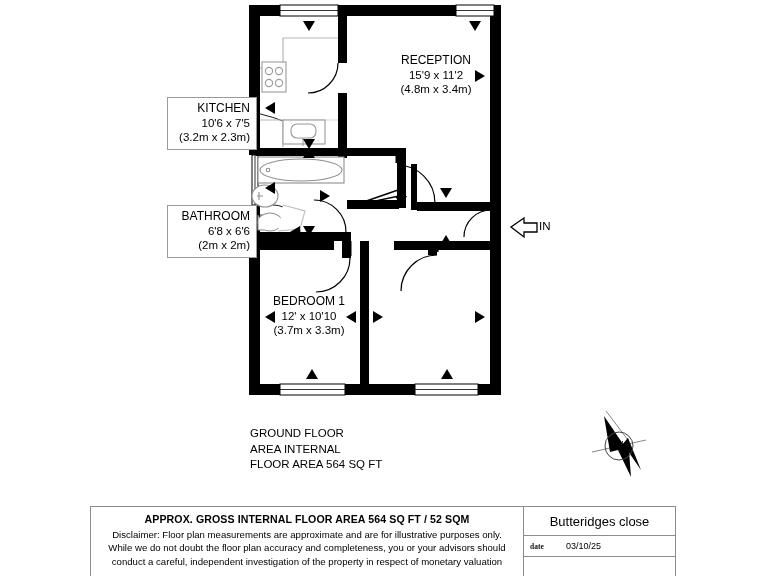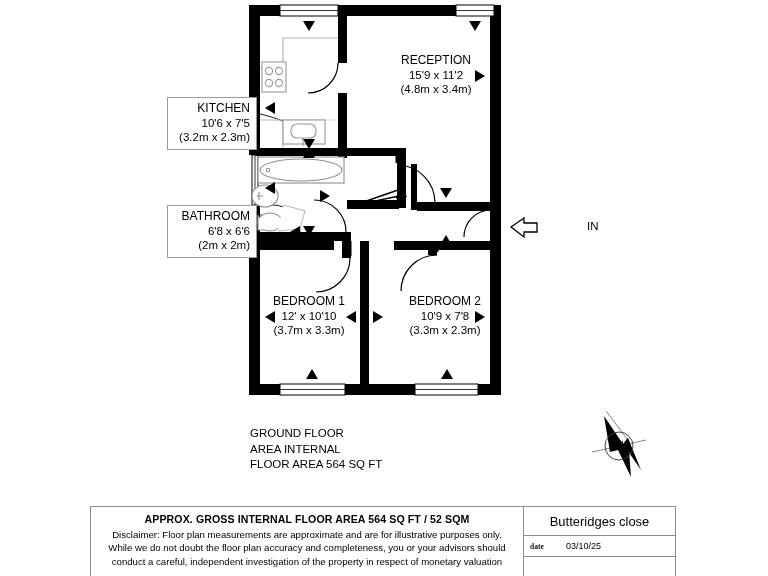--- a/index.html
+++ b/index.html
@@ -376,27 +376,22 @@
     <div>15'9 x 11'2</div>
     <div>(4.8m x 3.4m)</div>
   </div>
 
   <div class="roomlabel" style="left:261px; top:294px; width:96px;">
     <div class="rname">BEDROOM 1</div>
     <div>12' x 10'10</div>
     <div>(3.7m x 3.3m)</div>
   </div>
 
-  <div class="roomlabel" style="left:396px; top:294px; width:98px;">
-    <div class="rname">BEDROOM 2</div>
-    <div>10'9 x 7'8</div>
-    <div>(3.3m x 2.3m)</div>
-  </div>
-
-  <div class="in-text" style="left:539px; top:220px;margin-left:48px;">IN</div>
+
+  <div class="in-text" style="left:539px; top:220px;">IN</div>
 
   <div id="compass-n" style="left:615px; top:439px;">N</div>
 
   <div id="summary-block">
     <div>GROUND FLOOR</div>
     <div>AREA INTERNAL</div>
     <div>FLOOR AREA 564 SQ FT</div>
   </div>
 
   <div id="footer">

